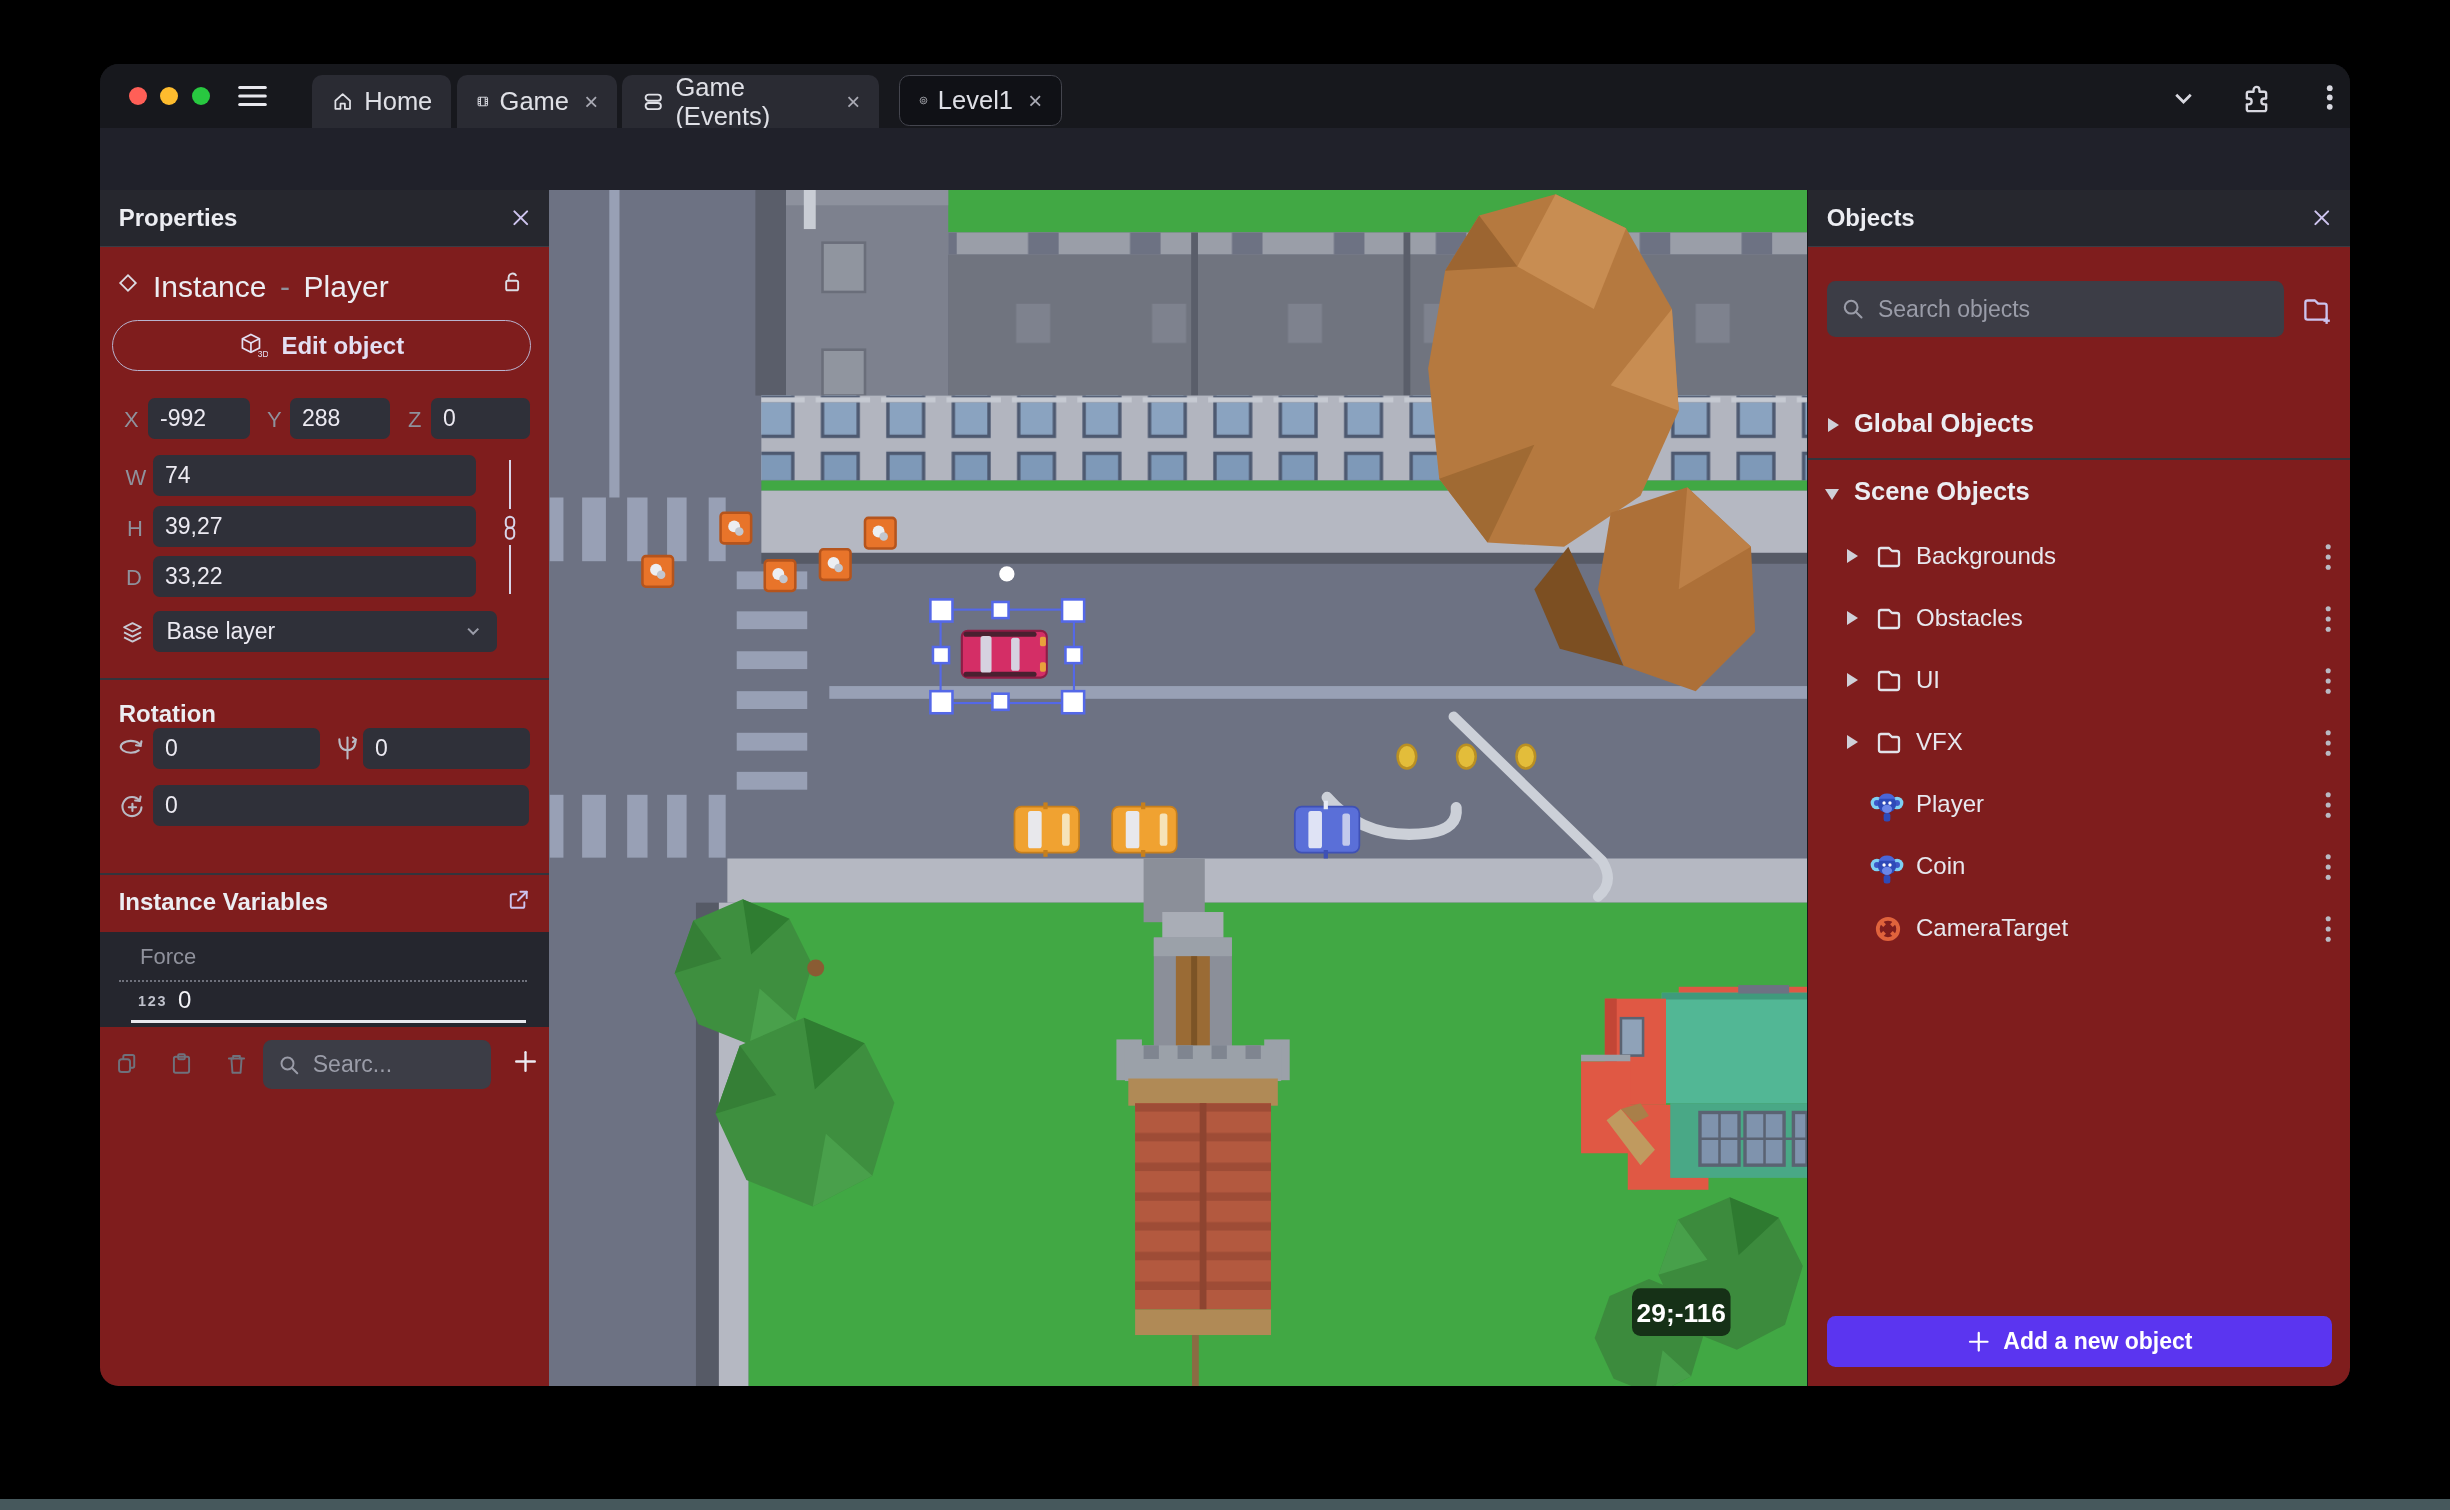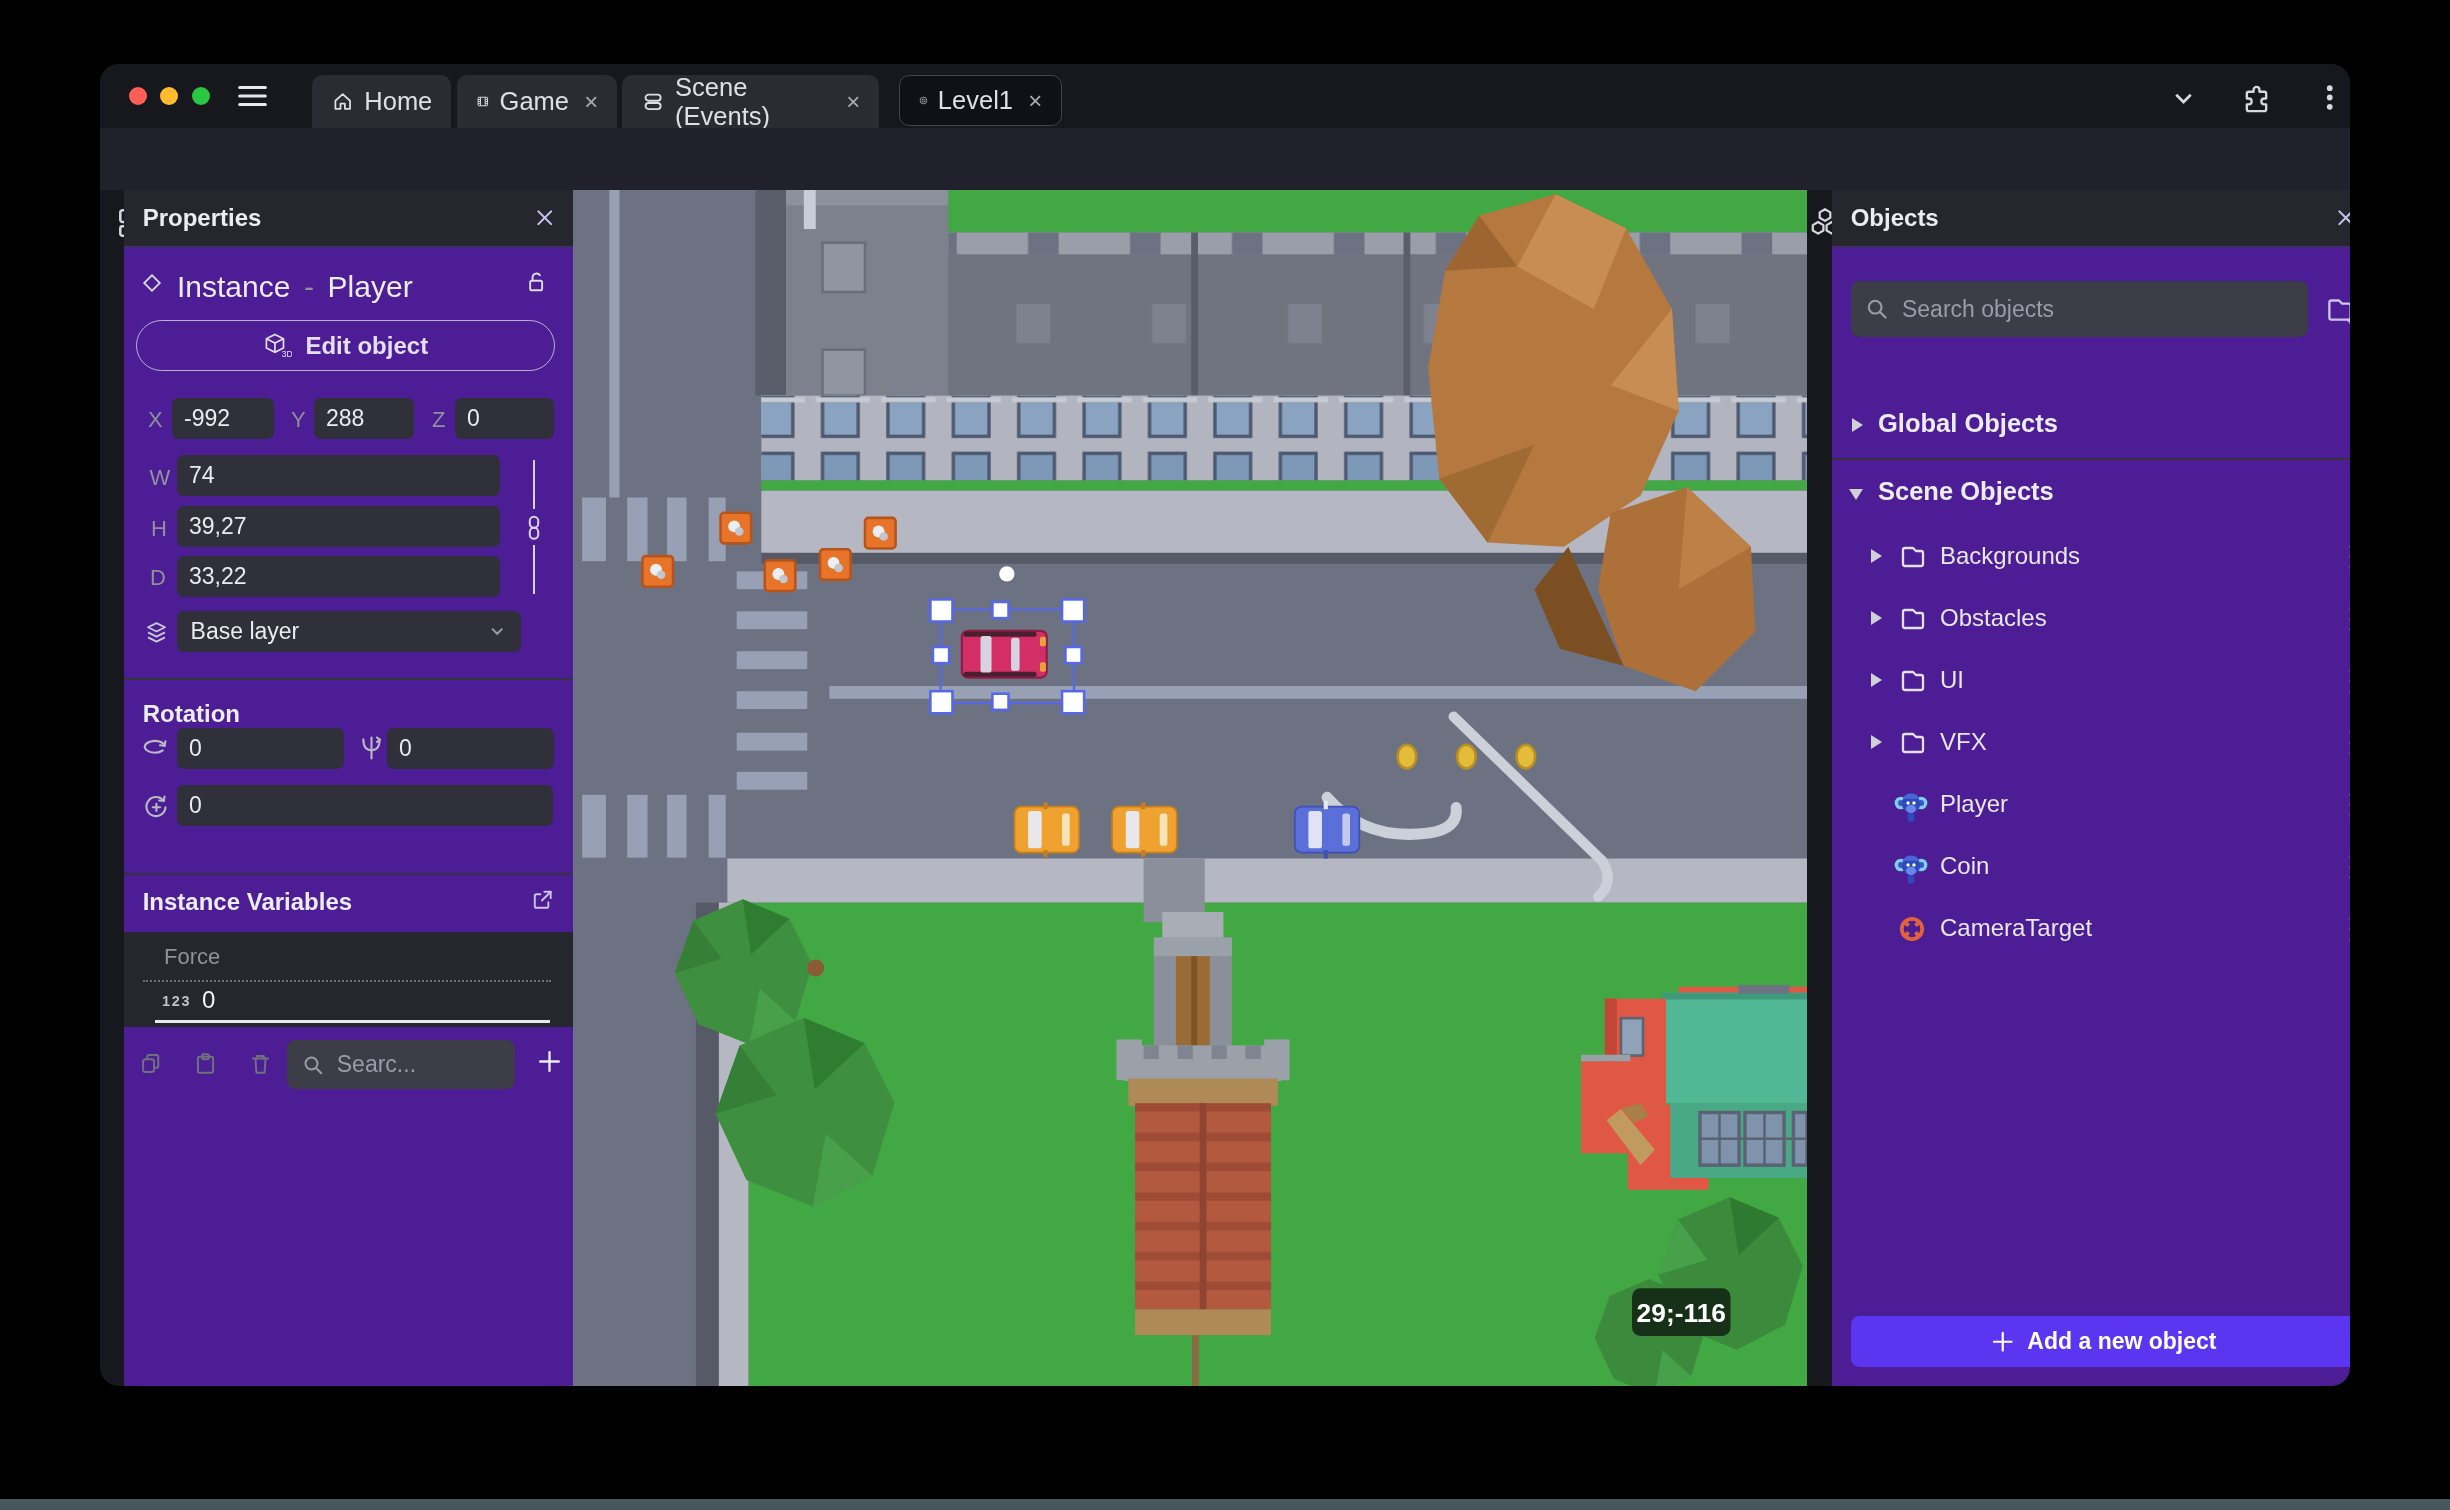--- a/index.html
+++ b/index.html
@@ -23,21 +23,21 @@
   .tbi{position:absolute;top:78px;width:34px;height:34px;color:#d6d6de;}
   .hl{background:#c7b8f6;border-radius:7.6px;color:#241a5e;}
   .dim{color:#5e5f6a;}
   .sep{position:absolute;top:75px;width:1.7px;height:41px;background:#3c3d46;}
   .btn-preview{position:absolute;left:940px;top:72px;width:206px;height:49px;border:1.7px solid #686974;
       border-radius:8.5px;display:flex;align-items:center;box-sizing:border-box;color:#f0f0f6;}
   .btn-share{position:absolute;left:1172px;top:72px;width:131px;height:49px;border-radius:8.5px;
       display:flex;align-items:center;justify-content:center;gap:10.2px;color:#fff;}
   .blabel{font-size:23px;font-weight:bold;}
   
-  .panel{position:absolute;top:126px;height:1196px;background:#4c1d95;margin-left:24px;}
+  .panel{position:absolute;top:126px;height:1196px;background:#7f1d1d;}
   .phead{position:absolute;left:0;top:0;width:100%;height:56px;background:#26272e;border-bottom:1.7px solid #3a3b44;}
   .ptitle{position:absolute;left:18.7px;top:13.6px;font-size:24px;font-weight:600;color:#ecedf2;}
   .pclose{position:absolute;top:15.3px;width:25.5px;height:25.5px;color:#cdc3ee;}
   .mut{color:#8f919c;}
   .inp{position:absolute;height:41px;background:#2f3039;border:none;border-radius:6.8px;color:#eceaf2;
        font-size:23px;font-family:"Liberation Sans",sans-serif;padding:16px 12px;box-sizing:border-box;}
   .lbl{position:absolute;font-size:22px;color:#8f919c;}
   .divl{position:absolute;left:0;width:100%;height:1.7px;background:#33343c;}
   .sect{position:absolute;font-size:24px;font-weight:bold;color:#ecedf2;}
   .srch{position:absolute;background:#3c3d46;border-radius:8.5px;display:flex;align-items:center;padding:0 13.6px;gap:10.2px;box-sizing:border-box;}
@@ -104,21 +104,21 @@
         <span class="x">×</span>
       </div>
 
       <div class="tab" style="left:522px;width:257px">
         <span style="width:27px;height:27px">
           <svg class="i" viewBox="0 0 32 32" fill="none" stroke="currentColor" stroke-width="2.4">
               <rect x="6" y="7" width="20" height="8" rx="4"></rect>
               <rect x="6" y="18" width="20" height="8" rx="4"></rect>
             </svg>
         </span>
-        <span>Scene (Events)</span>
+        <span>Game (Events)</span>
         <span class="x">×</span>
       </div>
 
       <div class="tab active" style="left:799px;width:163px">
         <span style="width:29px;height:29px">
           <svg class="i" viewBox="0 0 32 32" fill="none" stroke="currentColor" stroke-width="2.2">
               <circle cx="16" cy="16" r="12"></circle>
               <rect x="11" y="12" width="10" height="9" rx="2"></rect>
             </svg>
         </span>

